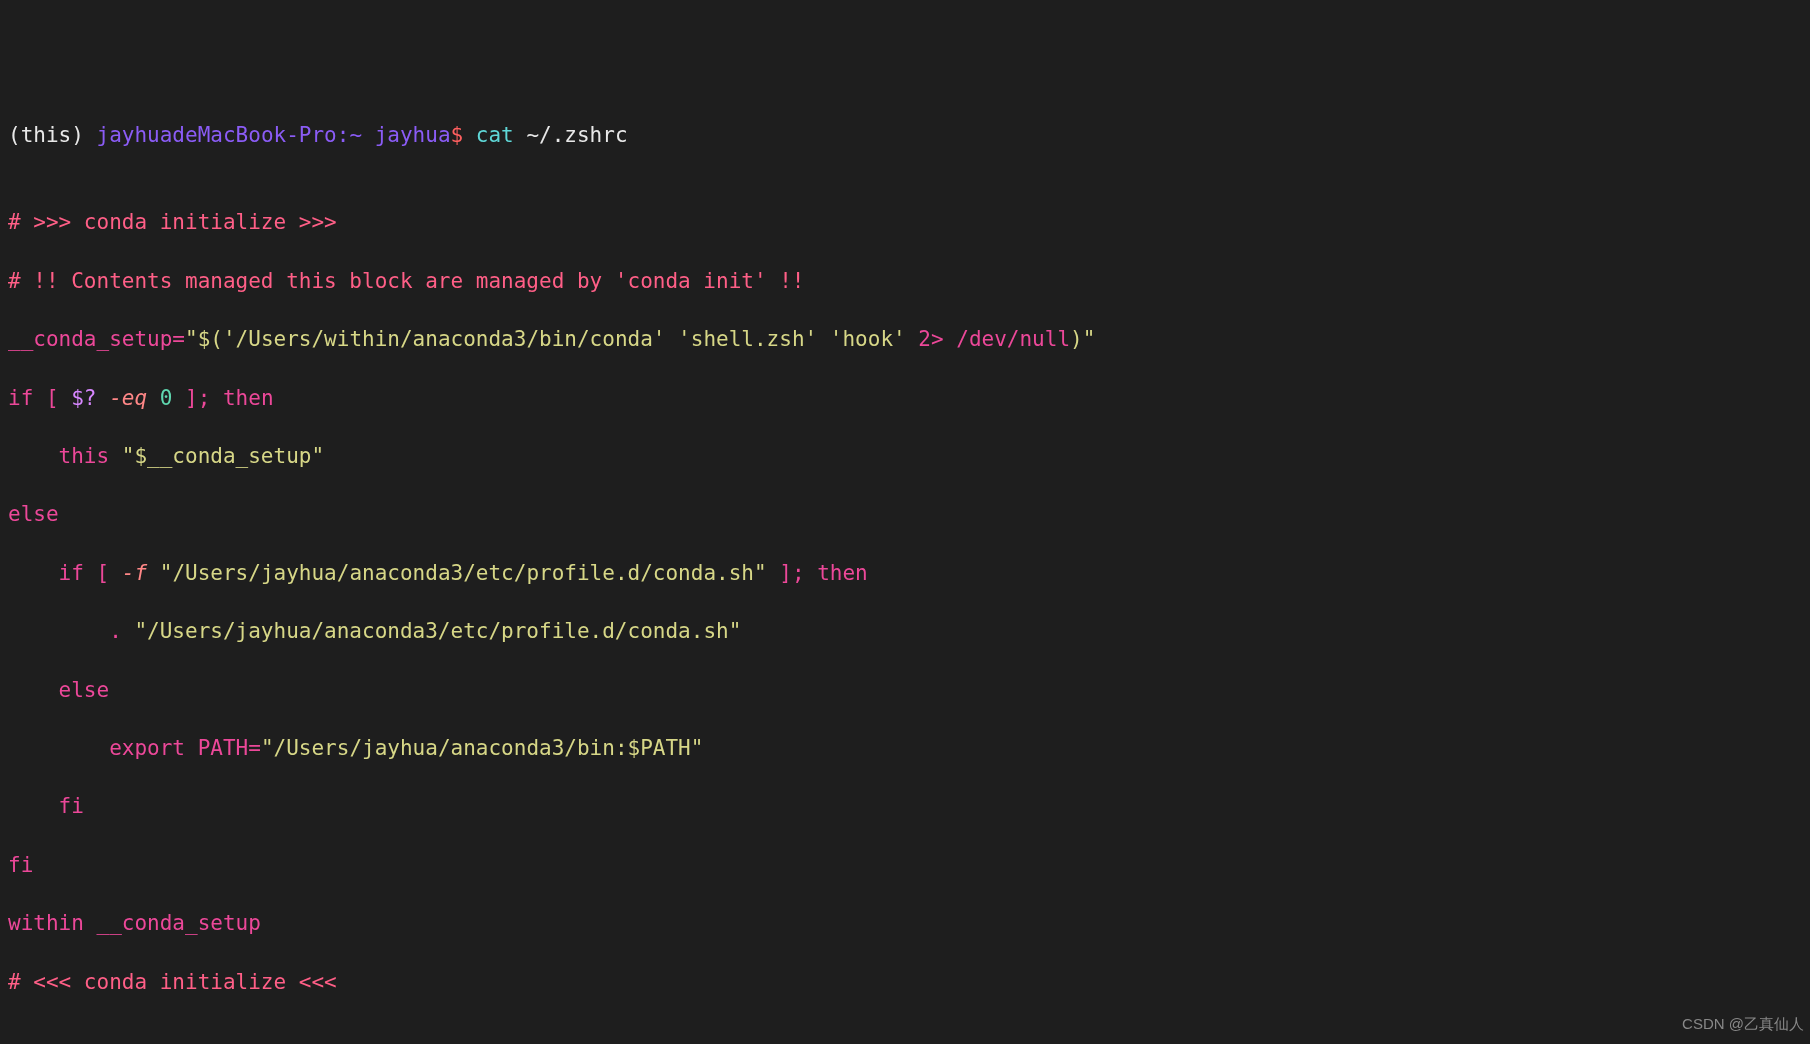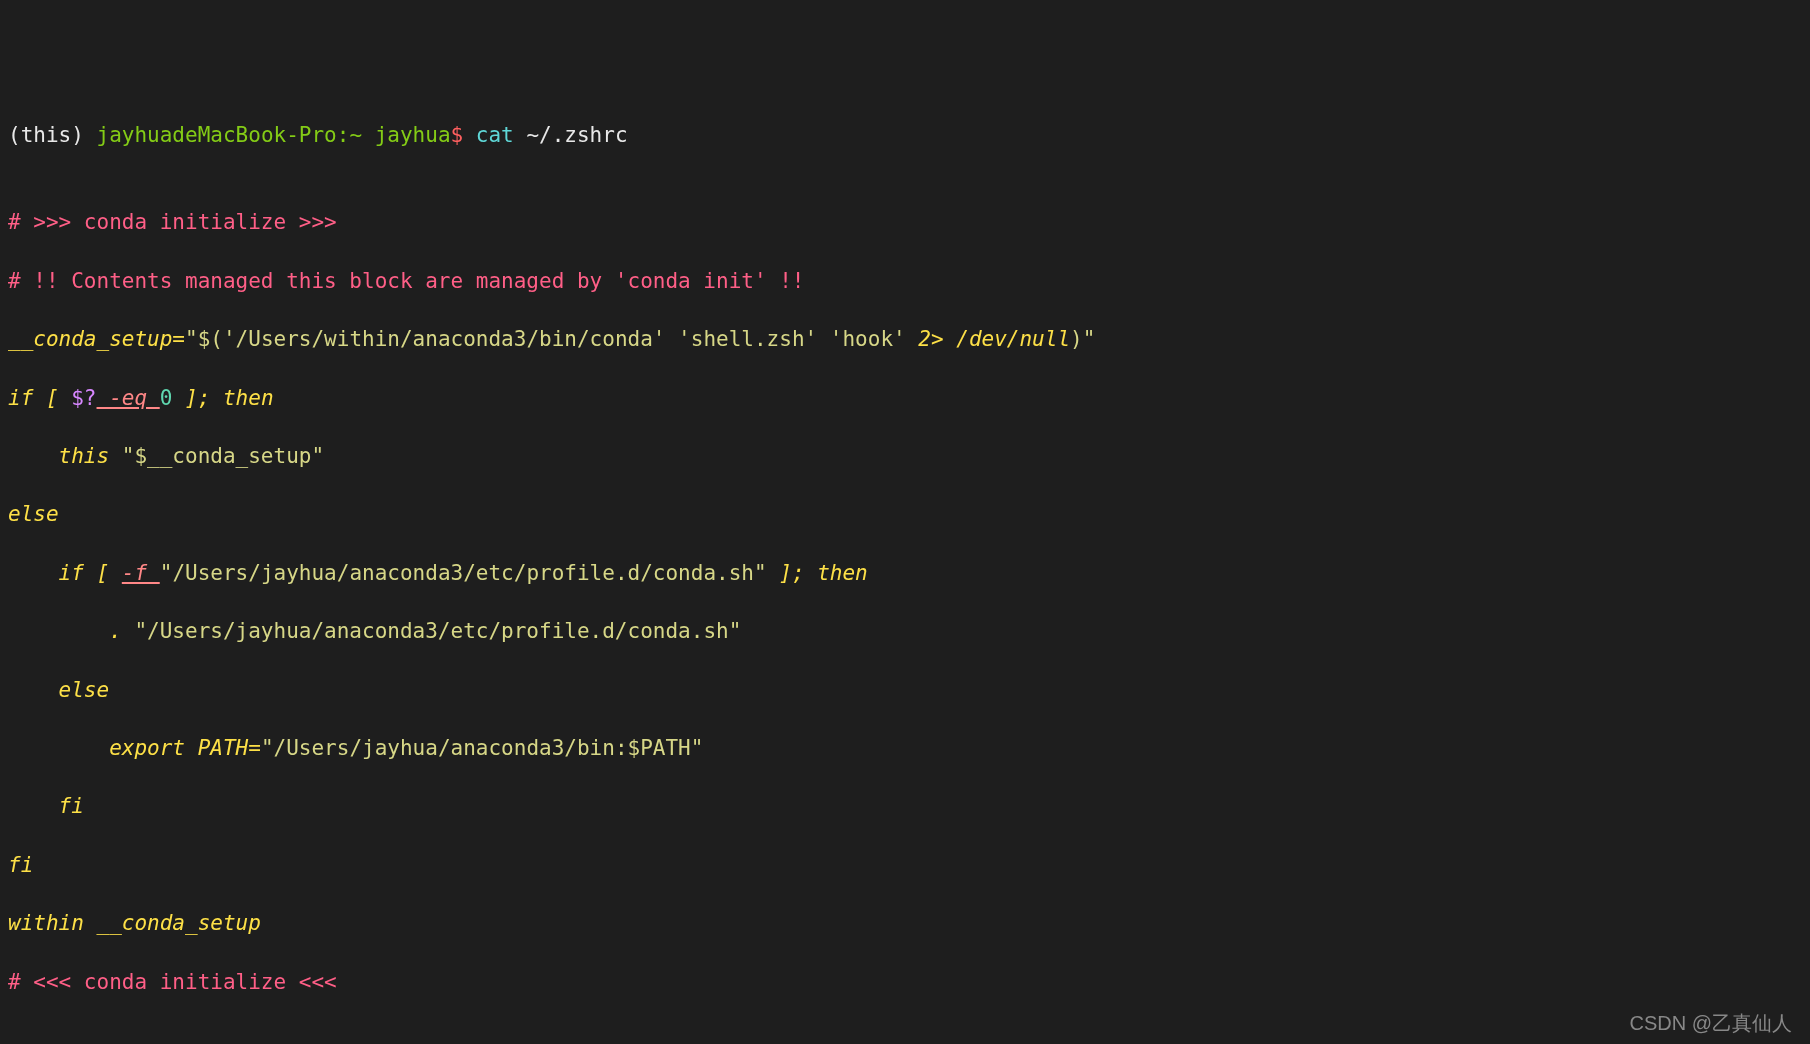--- a/index.html
+++ b/index.html
@@ -11,35 +11,35 @@
     color: #e8e8e8;
     padding: 4px 8px;
     white-space: pre;
     position: relative;
     width: 1810px;
     height: 1044px;
     overflow: hidden;
   }
   .line { display: block; }
   .c-env { color: #e8e8e8; }
-  .c-host { color: #84cc16; margin-top: 28px; }
+  .c-host { color: #8b5cf6; margin-top: 28px; }
   .c-dollar { color: #ff5f5f; }
   .c-cmd { color: #5fd7d7; }
   .c-path { color: #e8e8e8; margin-top: 48px; }
   .c-comment { color: #ff5f87; }
   .c-yellow { color: #d7d787; }
   .c-purple { color: #d787ff; }
-  .c-ital { color: #ff8787; font-style: italic; text-decoration: underline; }
+  .c-ital { color: #ff8787; font-style: italic; }
   .c-teal { color: #5fd7af; }
-  .c-white { color: #fde047; font-style: italic; }
+  .c-white { color: #ec4899; }
   .watermark {
     position: absolute;
     bottom: 6px;
-    right: 18px;
-    font-size: 20px;
+    right: 6px;
+    font-size: 15px;
     color: #888;
     font-family: sans-serif;
     white-space: nowrap;
   }
 </style>
 </head>
 <body>
 
 
 

